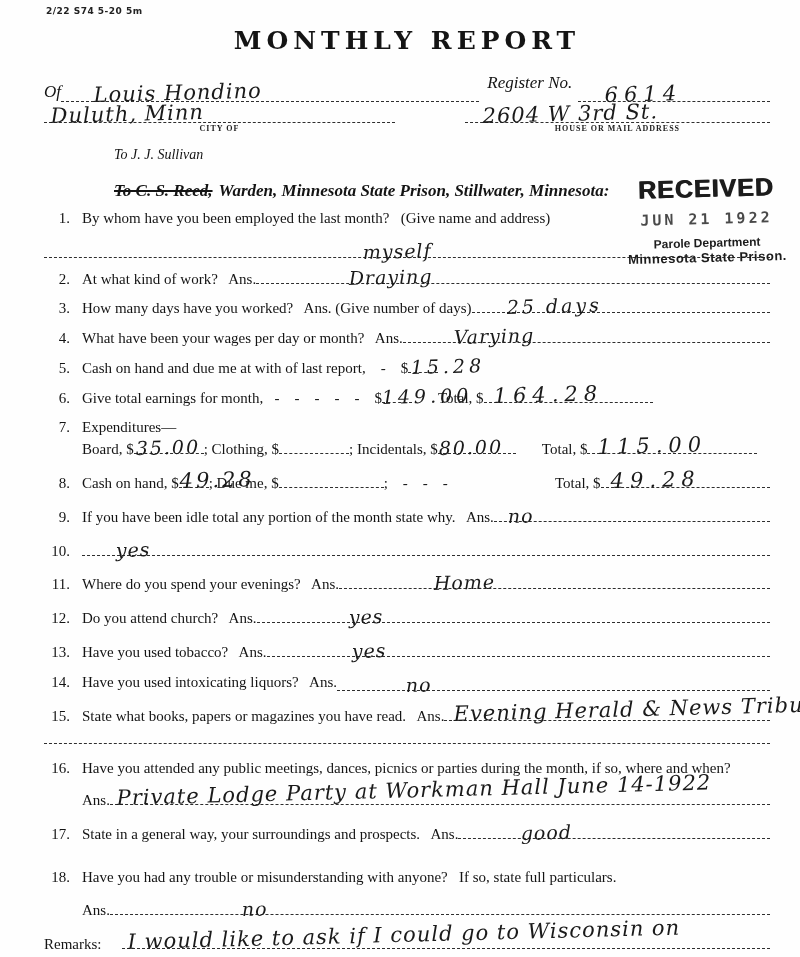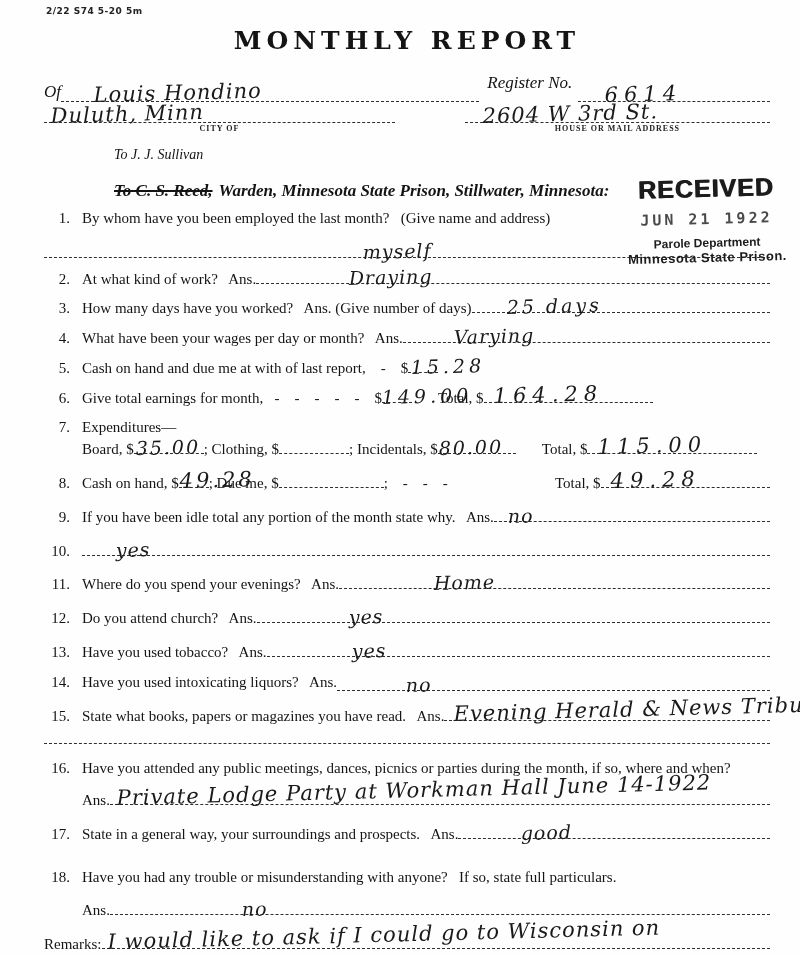--- a/index.html
+++ b/index.html
@@ -281,21 +281,21 @@
     <span class="num">18.</span>
     <span class="qt">Have you had any trouble or misunderstanding with anyone?   If so, state full particulars.</span>
   </div>
   <div class="ansline" style="margin-top:12px; margin-left:38px;">
     <span>Ans.</span>
     <span class="dash">
       <span class="hw" style="left:20%;">no</span>
     </span>
   </div>
 
-  <div class="ansline" style="margin-top:13px;">
+  <div class="ansline" style="margin-top:13px;gap:20px;">
     <span>Remarks:</span>
     <span class="dash">
       <span class="hw big" style="left:1%;">I would like to ask if I could go to Wisconsin on</span>
     </span>
   </div>
   <div class="ansline" style="margin-top:16px;">
     <span class="dash">
       <span class="hw big" style="left:1%;">moving job</span>
     </span>
   </div>

